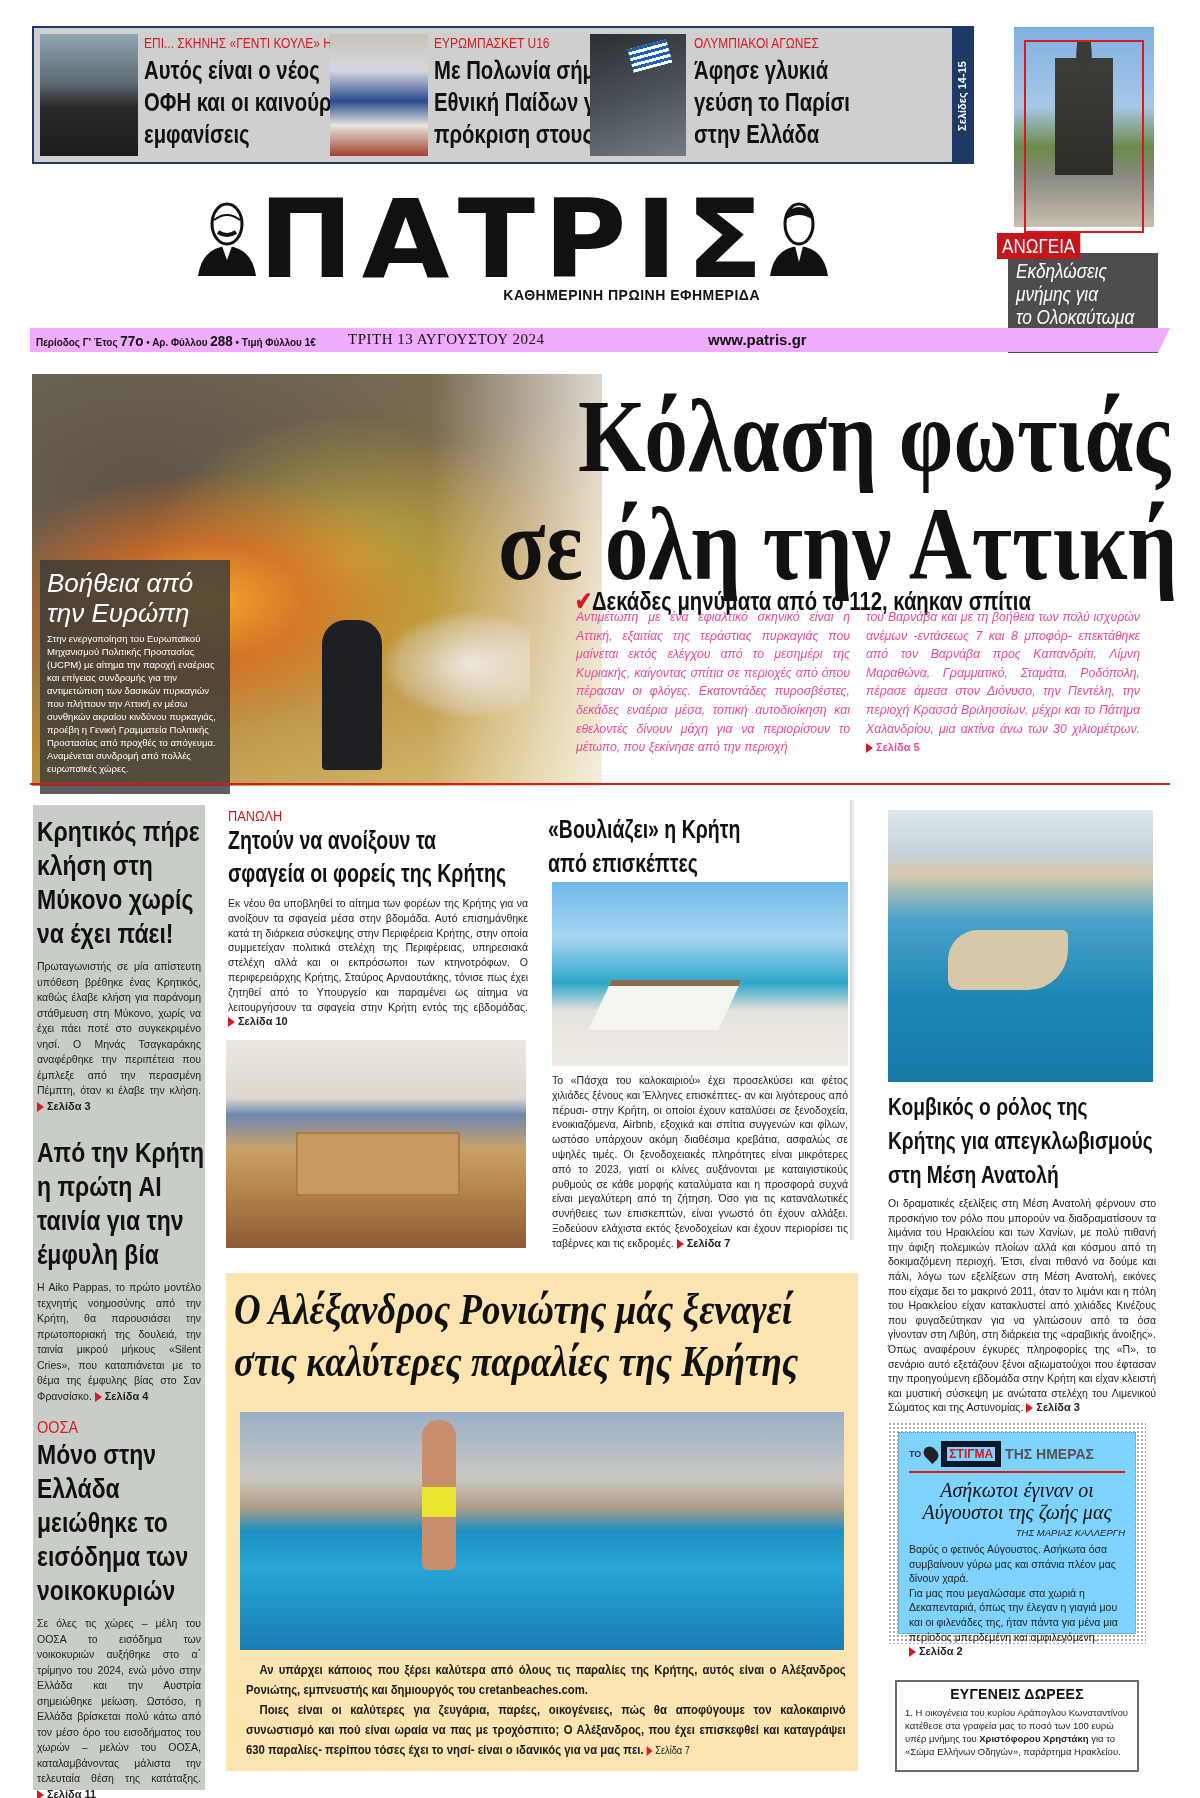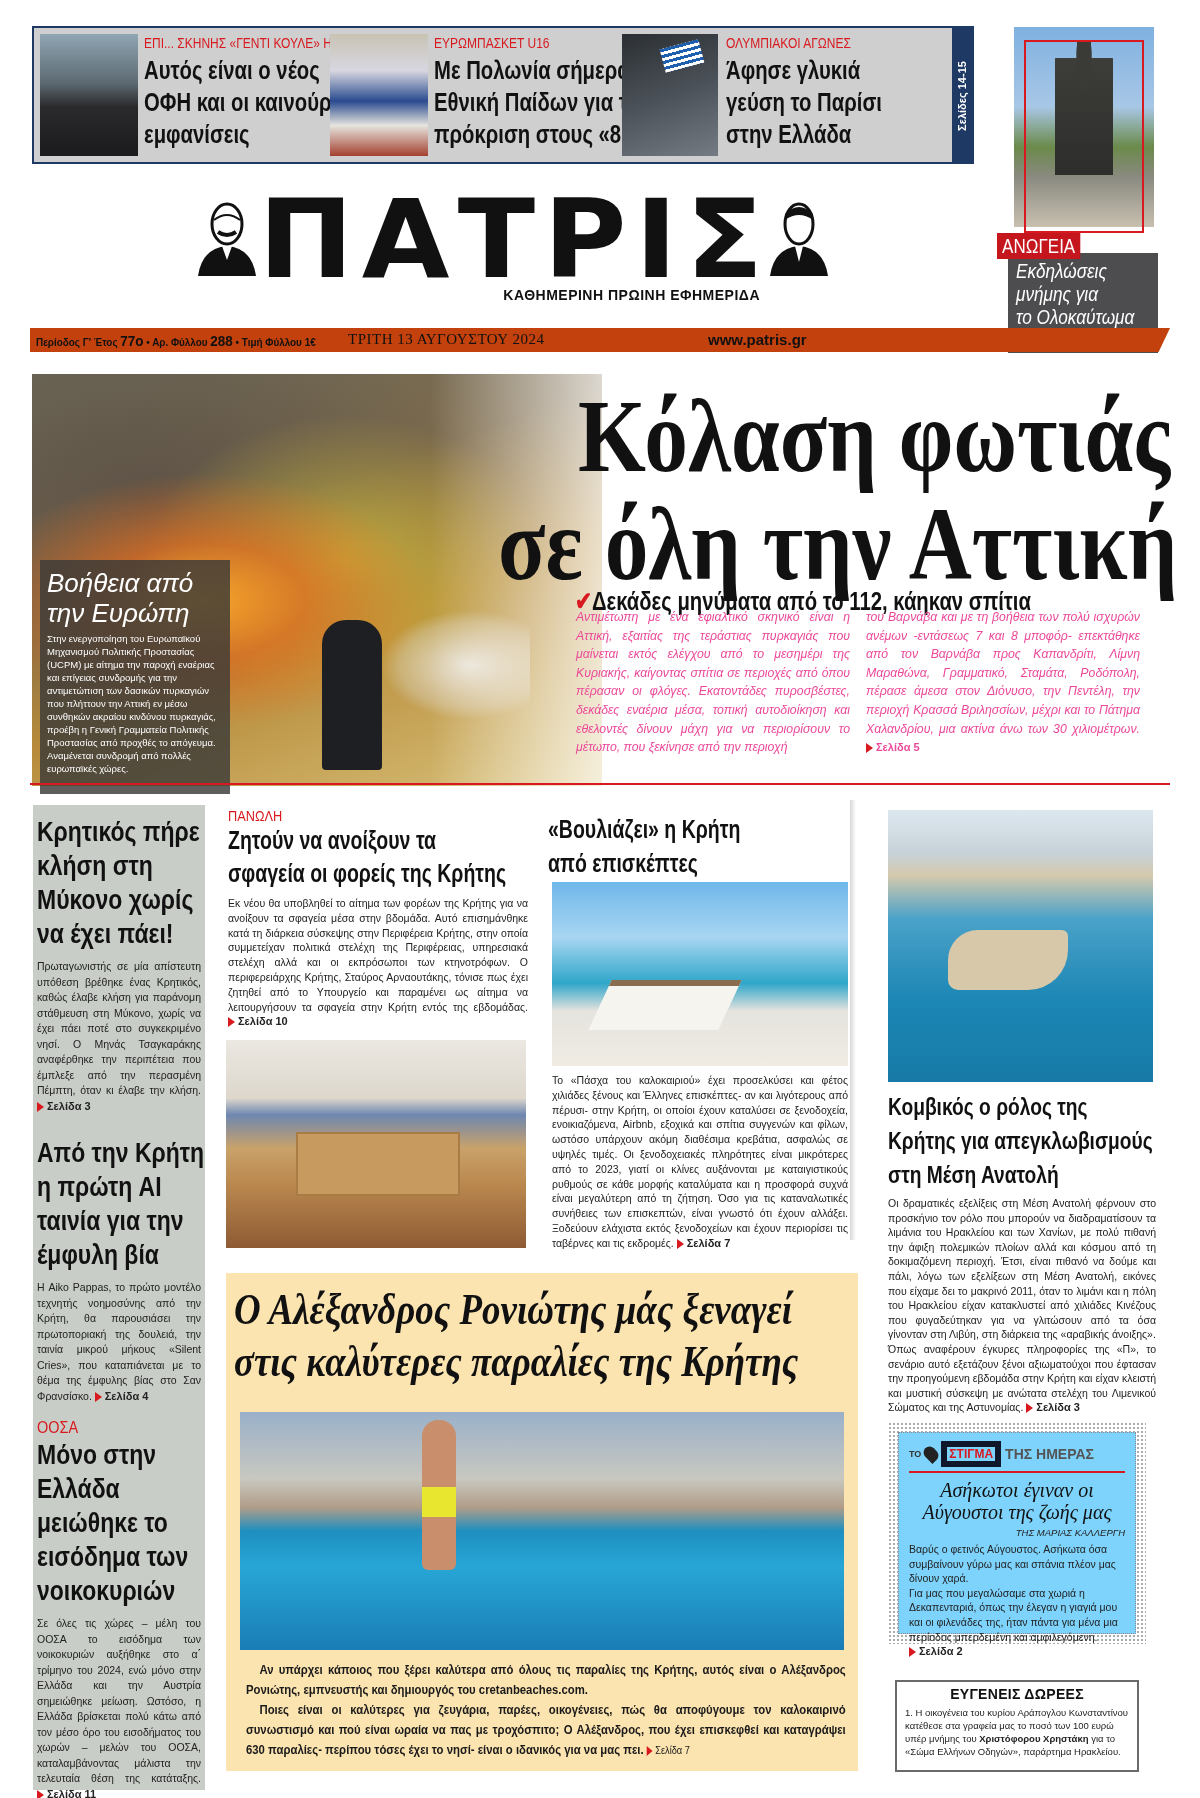--- a/index.html
+++ b/index.html
@@ -27,21 +27,21 @@
   #anogeia-box .t { font-size: 21px; font-style: italic; line-height: 23px; transform: scaleX(0.82); transform-origin: left; white-space: nowrap; }
   #anogeia-box .sel { position: absolute; right: 6px; bottom: 4px; }
 
   
   #mast-left { left: 196px; top: 198px; width: 62px; height: 78px; }
   #mast-right { left: 768px; top: 198px; width: 62px; height: 78px; }
   #logo { left: 270px; top: 192px; width: 490px; text-align: center; font-size: 108px; font-weight: bold; letter-spacing: 8px; line-height: 96px; font-family: "DejaVu Sans", sans-serif; transform: scaleX(1.05); }
   #tagline { left: 270px; top: 287px; width: 490px; text-align: right; font-size: 14px; font-weight: bold; letter-spacing: 0.5px; }
 
   
-  #infobar { left: 30px; top: 328px; width: 1140px; height: 24px; background: #c2410c; clip-path: polygon(0 0, 100% 0, 99% 100%, 0 100%); }
+  #infobar { left: 30px; top: 328px; width: 1140px; height: 24px; background: #f0abfc; clip-path: polygon(0 0, 100% 0, 99% 100%, 0 100%); }
   #infobar .a { position: absolute; left: 6px; top: 4px; font-size: 11px; font-weight: bold; white-space: nowrap; transform: scaleX(0.9); transform-origin: left; }
   #infobar .a b { font-size: 15px; }
   #infobar .b { position: absolute; left: 318px; top: 3px; font-size: 15px; font-family: "Liberation Serif", serif; letter-spacing: 0.5px; }
   #infobar .c { position: absolute; left: 678px; top: 3px; font-size: 15px; font-weight: bold; }
 
   
   #hero-img { left: 32px; top: 374px; width: 570px; height: 412px;
     background:
       radial-gradient(ellipse at 30% 55%, rgba(255,170,40,0.95) 0%, rgba(230,110,30,0.7) 18%, transparent 40%),
       radial-gradient(ellipse at 55% 45%, rgba(200,180,60,0.85) 0%, transparent 45%),
@@ -129,21 +129,21 @@
   </div>
   <div class="tease" style="left:296px;width:290px">
     <div class="tease-img" style="left:0;background:linear-gradient(180deg,#c9c3b4 0%,#d7d7e0 30%,#2a4b8f 55%,#e6e4de 75%,#a4402f 100%)"></div>
     <div class="tease-kicker" style="left:104px;top:0">ΕΥΡΩΜΠΑΣΚΕΤ U16</div>
     <div class="tease-head" style="left:104px;top:20px">
       <div>Με Πολωνία σήμερα η</div>
         <div>Εθνική Παίδων για την</div>
         <div>πρόκριση στους «8»</div>
     </div>
   </div>
-  <div class="tease" style="left:588px;width:330px">
+  <div class="tease" style="left:556px;width:330px">
     <div class="tease-img" style="left:0;width:96px;background:linear-gradient(160deg,#2b2f33 0%,#4b5158 50%,#747b82 100%)">
       <div style="position:absolute;left:40px;top:10px;width:40px;height:24px;background:repeating-linear-gradient(180deg,#1f5fb0 0 3px,#fff 3px 6px);transform:rotate(-15deg)"></div>
     </div>
     <div class="tease-kicker" style="left:104px;top:0">ΟΛΥΜΠΙΑΚΟΙ ΑΓΩΝΕΣ</div>
     <div class="tease-head" style="left:104px;top:20px">
       <div>Άφησε γλυκιά</div>
         <div>γεύση το Παρίσι</div>
         <div>στην Ελλάδα</div>
     </div>
   </div>

